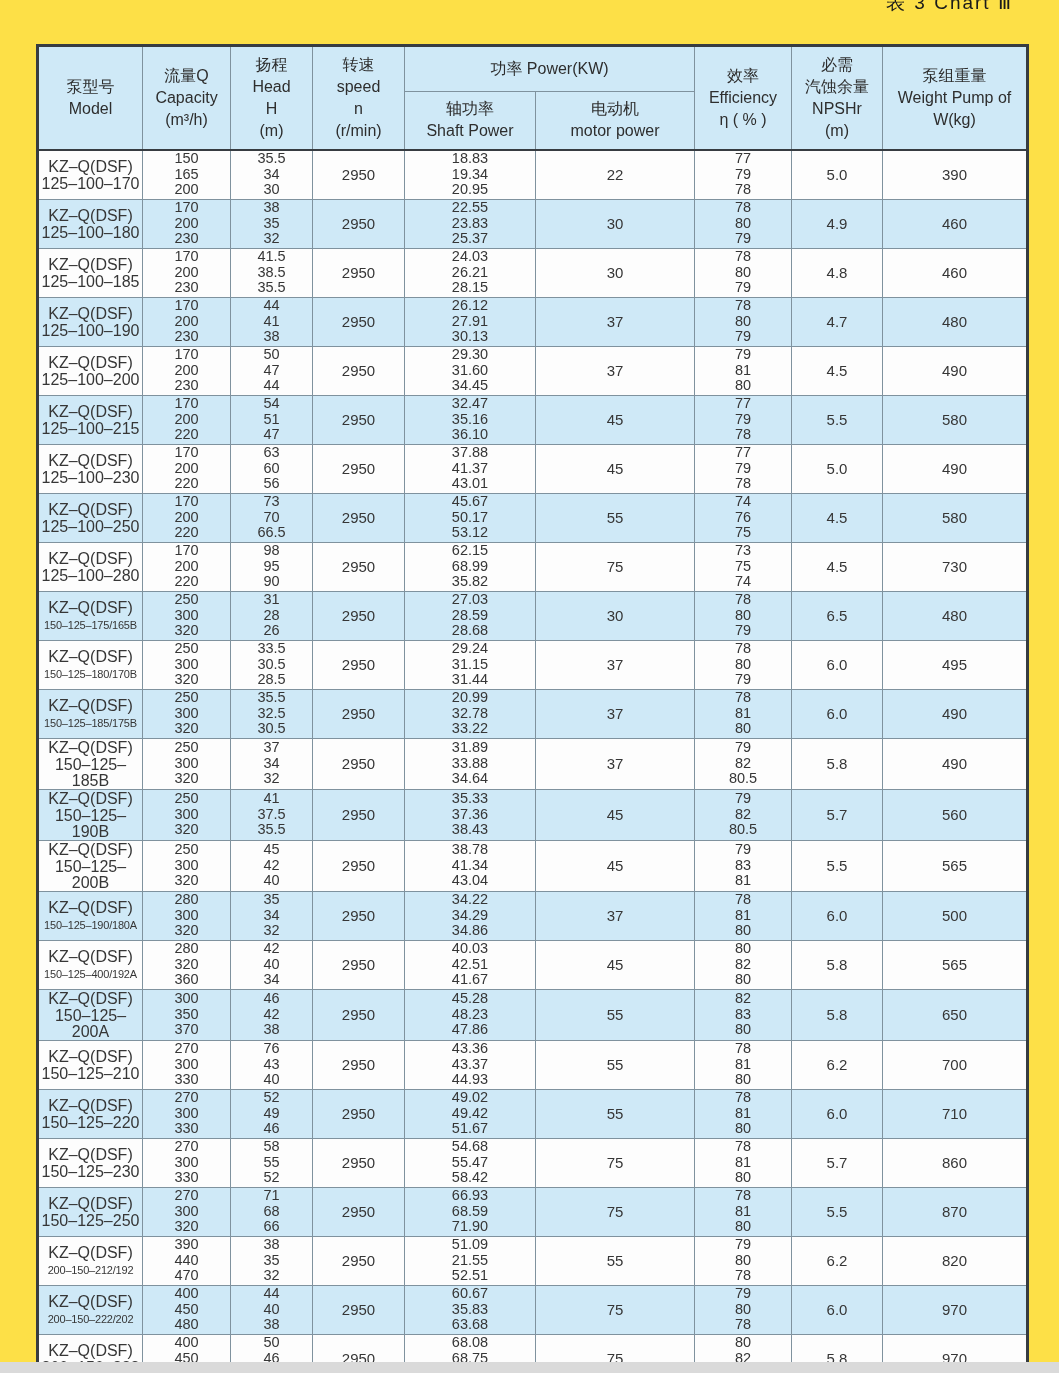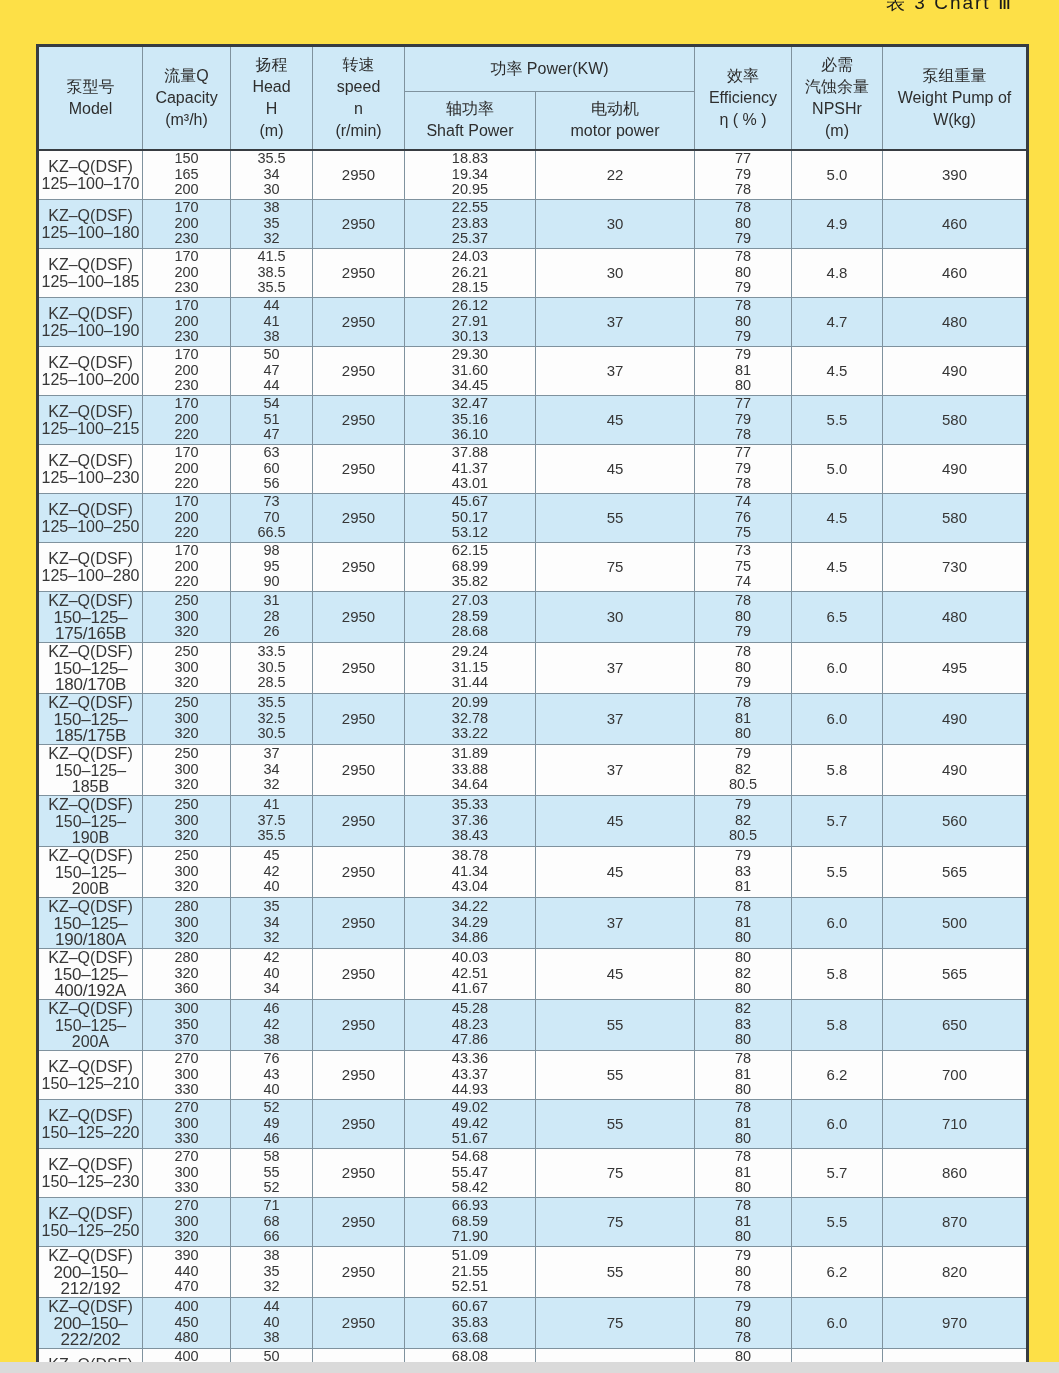--- a/index.html
+++ b/index.html
@@ -35,21 +35,21 @@
   }
   thead{border-bottom:2px solid #373c41;}
   thead tr.h1{height:46px;}
   thead tr.h2{height:58px;}
   .hl{line-height:22px;}
   tbody td{font-size:15px;height:48px;background:#fdfdfd;color:#363636;}
   tbody tr.alt td{background:#cfe9f7;}
   .v{line-height:15.5px;font-size:14.5px;}
   .m1{font-size:16px;line-height:18px;}
   .m2{font-size:16px;line-height:16px;}
-  .m2.cond{font-size:17px;letter-spacing:-0.2px;}
+  .m2.cond{font-size:11px;letter-spacing:-0.2px;}
   .bottom-strip{
     position:absolute;left:0;bottom:0;width:100%;height:11px;
     background:#dadada;
   }
 </style>
 </head>
 <body>
 
 <div class="page">
   <div class="chart-label">表 3  Chart Ⅲ</div>

